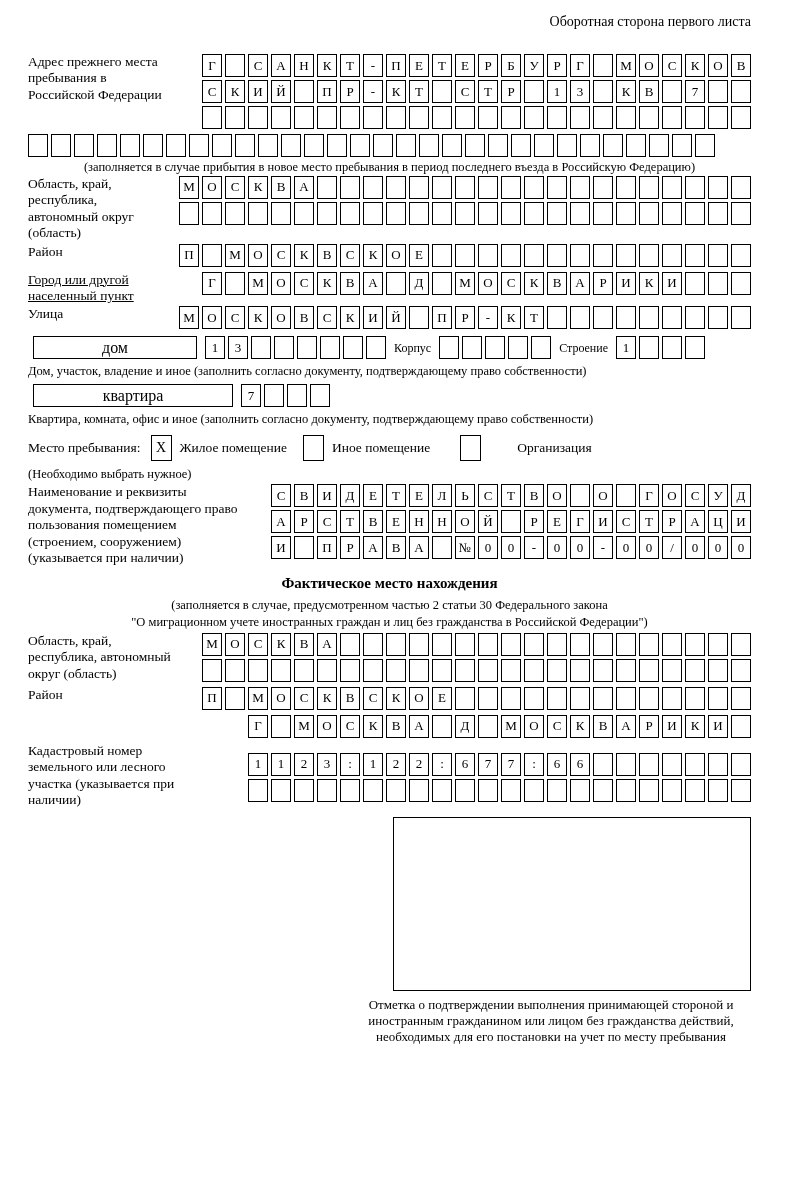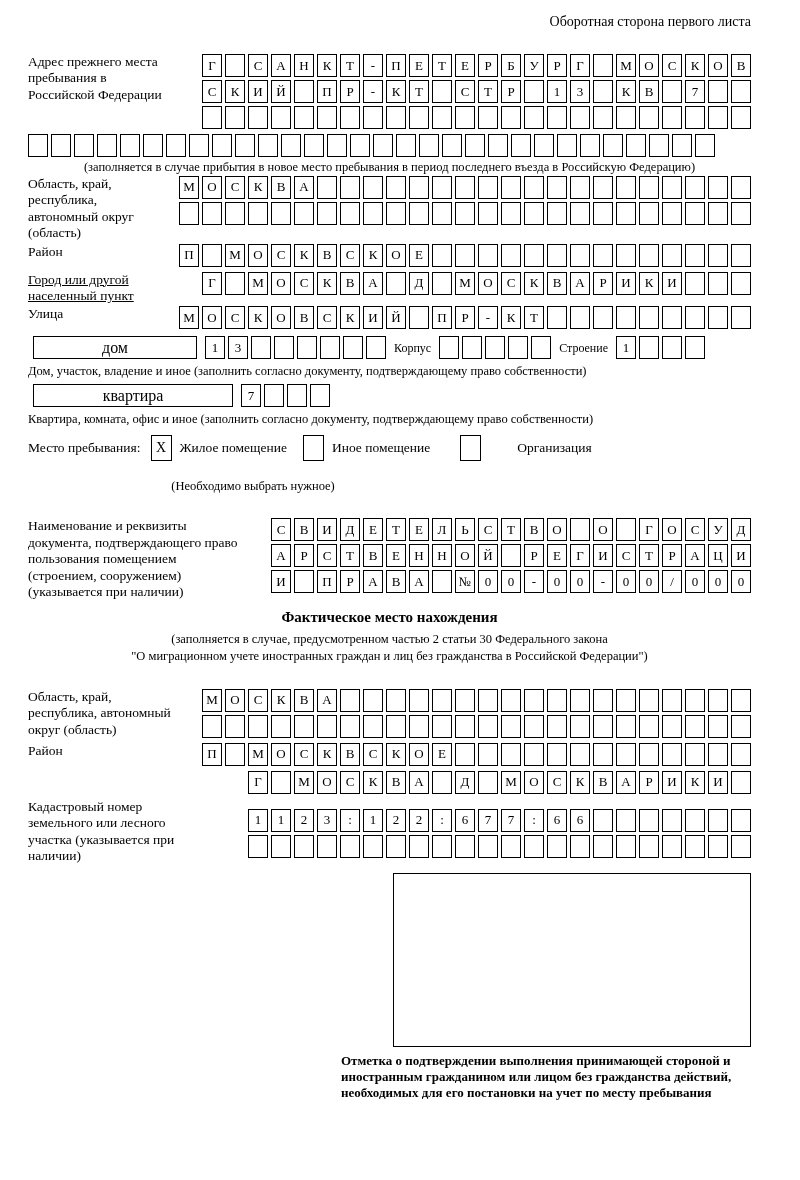--- a/index.html
+++ b/index.html
@@ -20,44 +20,44 @@
   .cellrow { display: flex; margin-bottom: 3px; }
   .cell {
     width: 18px; height: 21px; border: 1.6px solid #000; margin-right: 3px;
     display: inline-flex; align-items: center; justify-content: center;
     font-size: 13px; flex: 0 0 auto;
   }
   .cell:last-child { margin-right: 0; }
 
   .caption { font-size: 12.5px; line-height: 1.25; }
   .caption.center { text-align: center; }
-  .mt2 { margin-top: 2px; } .mt4 { margin-top: 0; } .mt6 { margin-top: 24px; } .mt10 { margin-top: 10px; }
+  .mt2 { margin-top: 2px; } .mt4 { margin-top: 0; } .mt6 { margin-top: 2px; } .mt10 { margin-top: 10px; }
 
   .h-section { text-align: center; font-size: 15px; font-weight: bold; margin: 8px 0 6px 0; }
 
   .inline-box {
     border: 1.6px solid #000; height: 21px; display: inline-flex;
     align-items: center; justify-content: center; font-size: 16px; flex: 0 0 auto;
   }
   .dom-row, .kv-row { display: flex; align-items: flex-start; margin: 4px 0 2px 5px; }
   .mini-label { font-size: 12px; line-height: 24px; margin: 0 8px; flex: 0 0 auto; }
 
   .stay-row { display: flex; align-items: center; font-size: 13.5px; margin-top: 7px; }
   .cb {
     width: 19px; height: 24px; border: 1.6px solid #000; margin: 0 8px 0 10px;
     display: inline-flex; align-items: center; justify-content: center;
     font-size: 14px; flex: 0 0 auto;
   }
-  .stay-note { width: 450px; text-align: center; margin-top: 18px; }
+  .stay-note { width: 450px; text-align: left; margin-top: 6px; }
 
   .mark-box {
     width: 356px; height: 172px; border: 1.8px solid #000;
     margin: 8px 0 6px auto;
   }
-  .mark-caption { width: 420px; margin-left: auto; margin-right: -10px; text-align: left; font-size: 13px; line-height: 1.25; font-weight: bold; }
+  .mark-caption { width: 420px; margin-left: auto; margin-right: -10px; text-align: center; font-size: 13px; line-height: 1.25; }
 
   .w145 { width: 148px; } .w115 { width: 118px; } .w130 { width: 133px; text-decoration: underline; }
   .w215 { width: 215px; } .w148 { width: 150px; } .w185 { width: 188px; }
   .w178 { width: 178px; }
   .cad-grid { margin-top: 10px; }
 </style>
 </head>
 <body>
 
 <div class="page">

